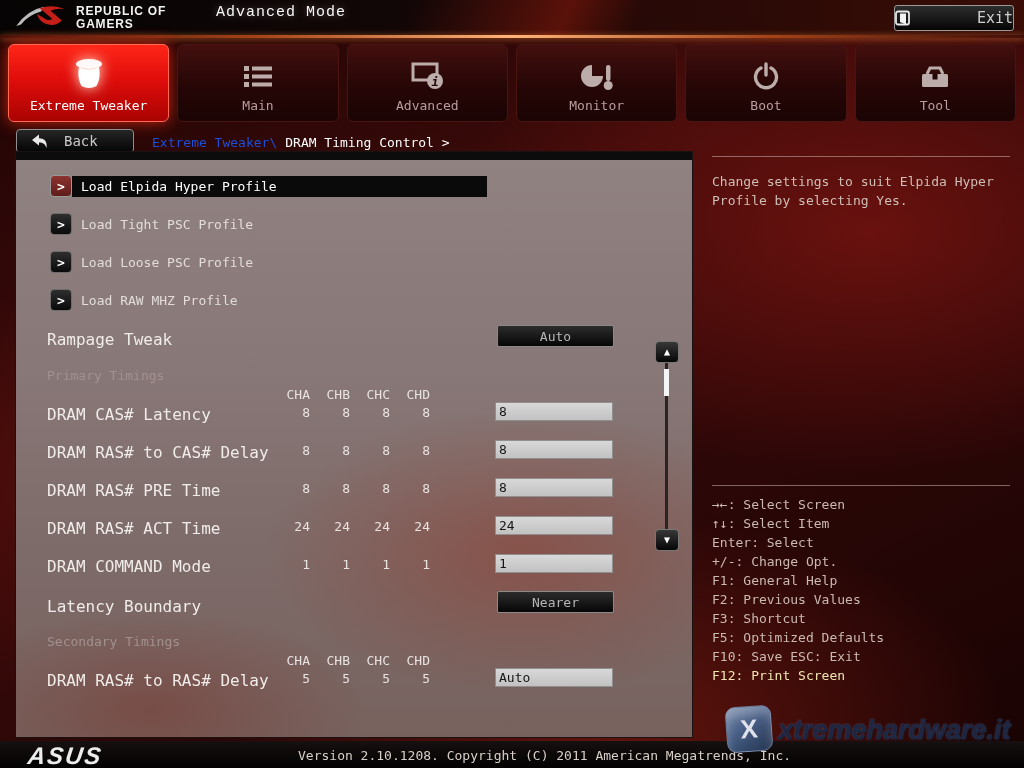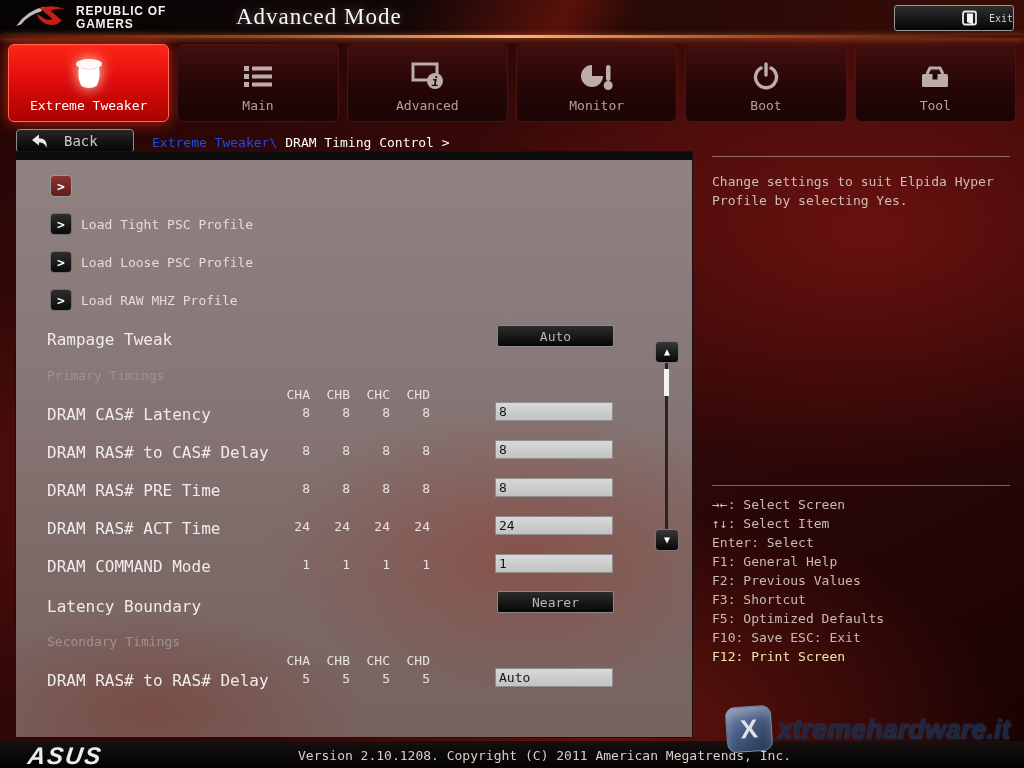--- a/index.html
+++ b/index.html
@@ -21,25 +21,25 @@
     background:
       linear-gradient(115deg, transparent 40%, rgba(140,25,12,.55) 55%, rgba(60,10,6,.2) 62%, transparent 75%),
       linear-gradient(90deg,#060404 0%, #140707 45%, #2c0a06 75%, #3a0d07 100%);
   }
   .glow-line { left:0; top:35px; width:1024px; height:3px;
     background:linear-gradient(90deg,#40100a 0%, #a34316 25%, #ffb478 50%, #a34316 75%, #40100a 100%);
     box-shadow:0 1px 6px rgba(255,140,60,.7); }
   .rog-logo { left:14px; top:2px; }
   .brand-text { left:76px; top:5px; font-family:"Liberation Sans",sans-serif; font-weight:bold;
     font-size:12px; line-height:13px; color:#f2f2f2; letter-spacing:.8px; }
-  .mode-title { left:216px; top:4px; font-family:Liberation Serif, serif; font-size:23px;
-    color:#f7f7f7; letter-spacing:1px; text-shadow:0 0 8px rgba(255,255,255,.35);margin-left:20px; }
+  .mode-title { left:216px; top:4px; font-family:Liberation Mono, monospace; font-size:15px;
+    color:#f7f7f7; letter-spacing:1px; text-shadow:0 0 8px rgba(255,255,255,.35); }
   .exit-btn { right:10px; top:5px; width:120px; height:26px; display:flex; align-items:center;
-    justify-content:flex-end; gap:12px; background:linear-gradient(#2e2e2e,#050505);
-    border:1px solid #9a9a9a; border-radius:3px; color:#cfcfcf; font-size:10px; cursor:default; }
+    justify-content:space-between; gap:12px; background:linear-gradient(#2e2e2e,#050505);
+    border:1px solid #9a9a9a; border-radius:3px; color:#cfcfcf; font-size:15px; cursor:default; }
 
   
   .tabs { left:8px; top:44px; width:1008px; height:78px; display:flex; gap:8px; }
   .tab { flex:1; border-radius:6px; border:1px solid #4a1410;
     background:linear-gradient(#420f0e 0%, #260606 55%, #1b0404 100%);
     color:#b89e9c; display:flex; flex-direction:column; align-items:center; }
   .tab .ticon { height:46px; display:flex; align-items:flex-end; justify-content:center; color:#bcacaa; }
   .tab .tlabel { margin-top:7px; font-size:13px; }
   .tab.active { background:linear-gradient(#ff2617 0%, #e00d0b 45%, #a90302 100%);
     border-color:#ff6a55; color:#fff; box-shadow:0 0 16px rgba(255,45,20,.75); }
@@ -210,20 +210,21 @@
   <span>Back</span>
 </div>
 <div class="abs breadcrumb">
   <span class="crumb-parent">Extreme Tweaker\</span><span class="crumb-current">DRAM Timing Control &gt;</span>
 </div>
 
 <main class="abs panel">
 
   <div class="menu-item selected" style="top:14px">
     <span class="arrow-btn">&gt;</span>
+    <span class="mlabel">Load Elpida Hyper Profile</span>
   </div>
   <div class="menu-item" style="top:52px">
     <span class="arrow-btn">&gt;</span>
     <span class="mlabel">Load Tight PSC Profile</span>
   </div>
   <div class="menu-item" style="top:90px">
     <span class="arrow-btn">&gt;</span>
     <span class="mlabel">Load Loose PSC Profile</span>
   </div>
   <div class="menu-item" style="top:128px">
@@ -313,20 +314,21 @@
   </div>
 </main>
 
 <div class="hline" style="top:156px"></div>
 <div class="abs help-text">Change settings to suit Elpida Hyper Profile by selecting Yes.</div>
 <div class="hline" style="top:485px"></div>
 <div class="abs shortcuts">
   <div>→←: Select Screen</div>
   <div>↑↓: Select Item</div>
   <div>Enter: Select</div>
+  <div>+/-: Change Opt.</div>
   <div>F1: General Help</div>
   <div>F2: Previous Values</div>
   <div>F3: Shortcut</div>
   <div>F5: Optimized Defaults</div>
   <div>F10: Save  ESC: Exit</div>
   <div class="hl">F12: Print Screen</div>
 </div>
 
 <footer class="abs footer"></footer>
 <div class="abs asus-logo">ASUS</div>

